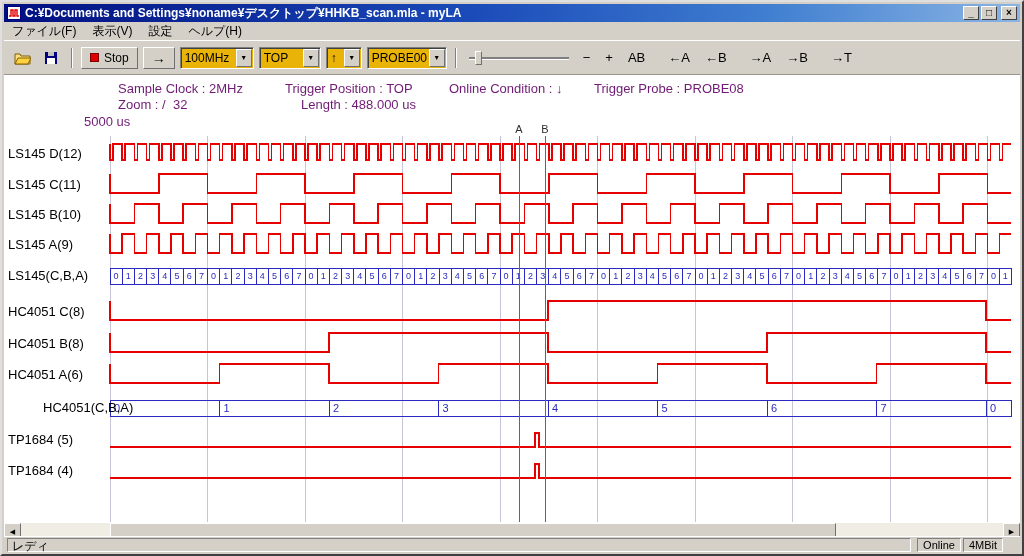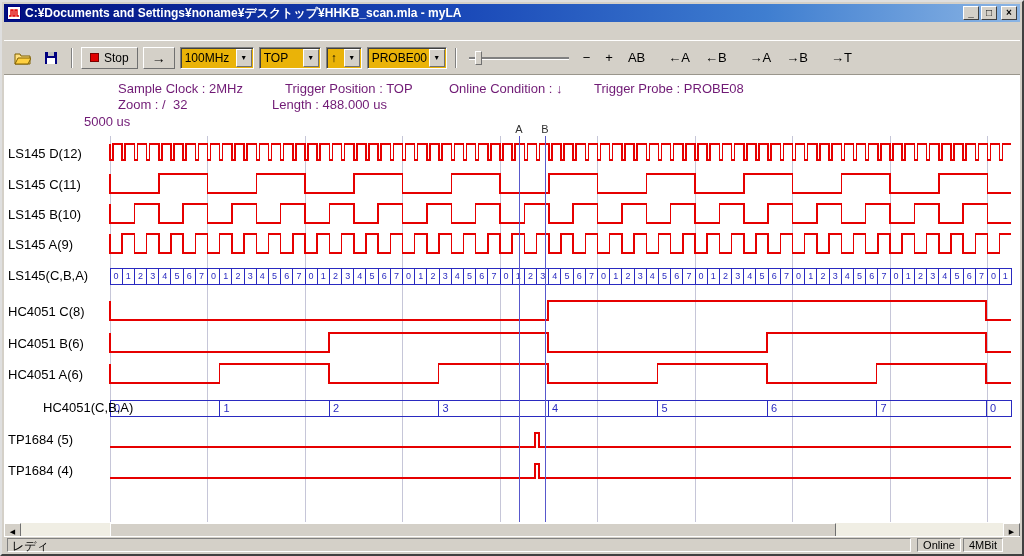--- a/index.html
+++ b/index.html
@@ -272,31 +272,31 @@
       <text x="517" y="131" text-anchor="middle" font-size="11" fill="#303030">A</text>
       <line x1="543" y1="134" x2="543" y2="520" stroke="#5858cc" stroke-width="1"></line>
       <text x="543" y="131" text-anchor="middle" font-size="11" fill="#303030">B</text>
     </svg>
 
   <div class="info" style="left:116px;top:79px">Sample Clock : 2MHz</div>
   <div class="info" style="left:283px;top:79px">Trigger Position : TOP</div>
   <div class="info" style="left:447px;top:79px">Online Condition : ↓</div>
   <div class="info" style="left:592px;top:79px">Trigger Probe : PROBE08</div>
   <div class="info" style="left:116px;top:95px">Zoom : /  32</div>
-  <div class="info" style="left:270px;top:95px">Length : 488.000 us</div>
+  <div class="info" style="left:299px;top:95px">Length : 488.000 us</div>
   <div class="info" style="left:82px;top:112px">5000 us</div>
 
   <div id="signal-labels">
       <div class="sig-label" style="top: 144px;">LS145 D(12)</div>
       <div class="sig-label" style="top: 175px;">LS145 C(11)</div>
       <div class="sig-label" style="top: 205px;">LS145 B(10)</div>
       <div class="sig-label" style="top: 235px;">LS145 A(9)</div>
       <div class="sig-label" style="top: 266px;">LS145(C,B,A)</div>
       <div class="sig-label" style="top: 302px;">HC4051 C(8)</div>
-      <div class="sig-label" style="top: 334px;">HC4051 B(6)</div>
+      <div class="sig-label" style="top: 334px;">HC4051 B(8)</div>
       <div class="sig-label" style="top: 365px;">HC4051 A(6)</div>
       <div class="sig-label" style="top: 398px; margin-left: 35px;">HC4051(C,B,A)</div>
       <div class="sig-label" style="top: 430px;">TP1684 (5)</div>
       <div class="sig-label" style="top: 461px;">TP1684 (4)</div>
     </div>
 
   <div class="hscroll">
     <div class="scroll-btn">◀</div>
     <div class="scroll-track">
       <div class="scroll-thumb"></div>
@@ -308,20 +308,26 @@
     <svg width="14" height="14">
       <rect x="0.5" y="0.5" width="13" height="13" fill="#ffffff" stroke="#000080"></rect>
       <path d="M2 10 h2 v-6 h2 v6 h2 v-6 h2 v6 h2" stroke="#e00000" fill="none" stroke-width="1.4"></path>
     </svg>
     <span class="title-text">C:¥Documents and Settings¥noname¥デスクトップ¥HHKB_scan.mla - myLA</span>
     <span class="tbtn">_</span>
     <span class="tbtn">□</span>
     <span class="tbtn closeb">×</span>
   </div>
 
+  <div class="menubar">
+    <span class="menu-item">ファイル(F)</span>
+    <span class="menu-item">表示(V)</span>
+    <span class="menu-item">設定</span>
+    <span class="menu-item">ヘルプ(H)</span>
+  </div>
 
   <div class="toolbar">
     <button class="icon-btn">
       <svg width="17" height="14">
         <path d="M1 3 h5 l1 2 h9 v8 h-15 z" fill="#ffe080" stroke="#806000"></path>
         <path d="M1 13 l3 -6 h13 l-3 6 z" fill="#ffd040" stroke="#806000"></path>
       </svg>
     </button>
     <button class="icon-btn">
       <svg width="14" height="14">

